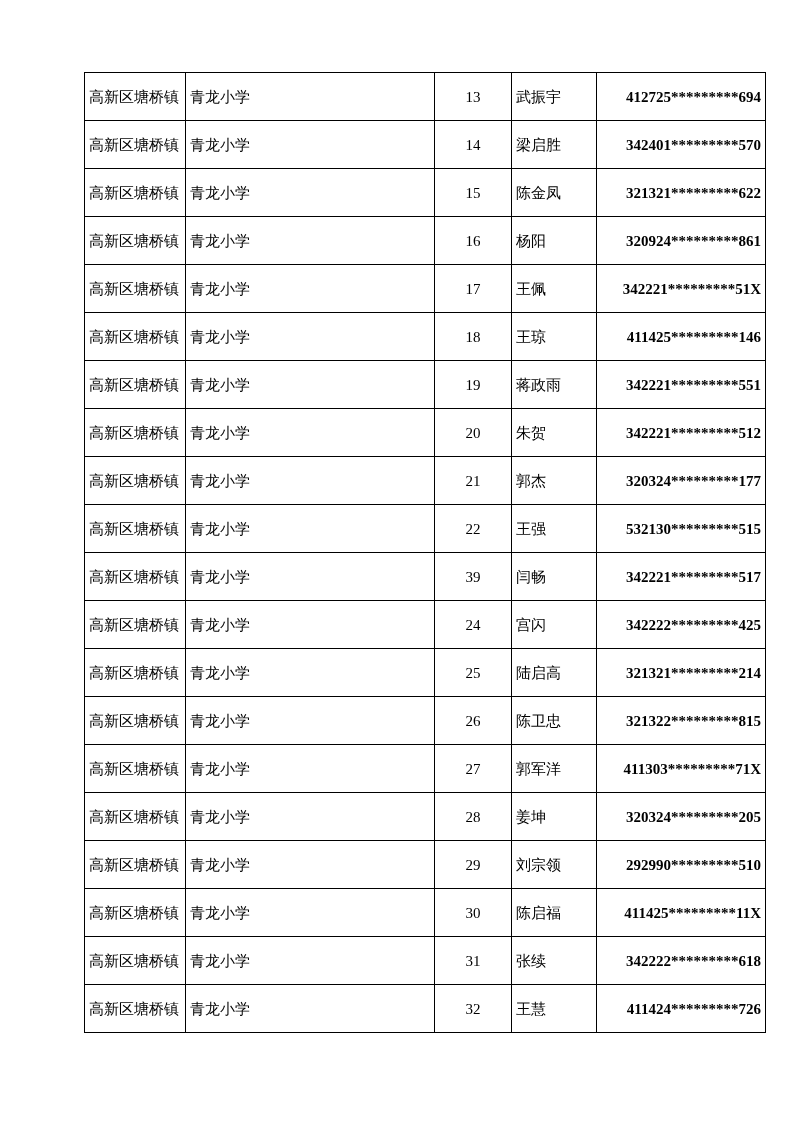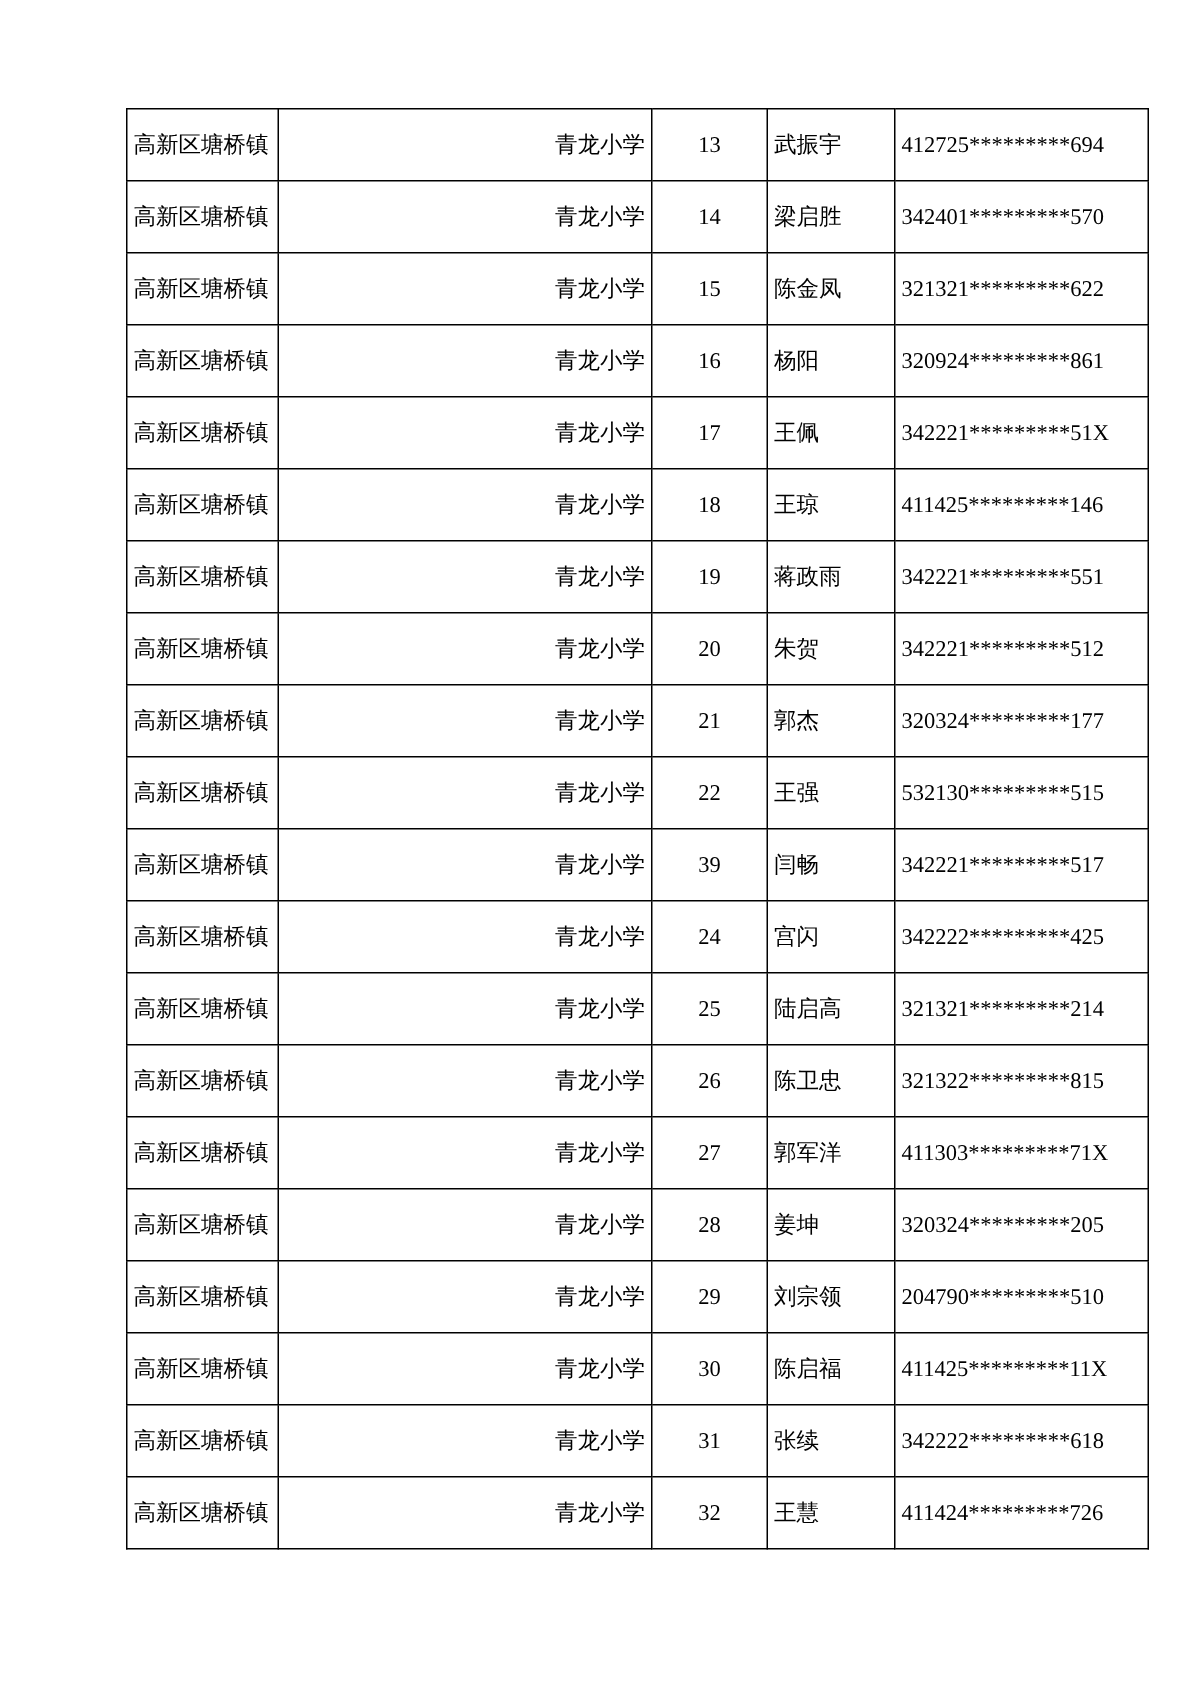--- a/index.html
+++ b/index.html
@@ -36,34 +36,35 @@
     white-space: nowrap;
     overflow: hidden;
   }
   td.col-town {
     width: 92px;
     text-align: left;
     padding-left: 6px;
   }
   td.col-school {
     width: 240px;
-    text-align: right;
+    text-align: left;
   }
   td.col-index {
     width: 68px;
     text-align: center;
     font-family: Liberation Serif, serif;
   }
   td.col-name {
     width: 76px;
   }
   td.col-id {
     width: 160px;
-    text-align: left;
+    text-align: right;
     font-size: 14px;
+    font-weight: bold;
   }
 </style>
 </head>
 <body>
 
 <div class="page">
   <table class="roster">
     <tbody>
         <tr>
           <td class="col-town">高新区塘桥镇</td>
@@ -175,21 +176,21 @@
           <td class="col-school">青龙小学</td>
           <td class="col-index">28</td>
           <td class="col-name">姜坤</td>
           <td class="col-id">320324*********205</td>
         </tr>
         <tr>
           <td class="col-town">高新区塘桥镇</td>
           <td class="col-school">青龙小学</td>
           <td class="col-index">29</td>
           <td class="col-name">刘宗领</td>
-          <td class="col-id">204790*********510</td>
+          <td class="col-id">292990*********510</td>
         </tr>
         <tr>
           <td class="col-town">高新区塘桥镇</td>
           <td class="col-school">青龙小学</td>
           <td class="col-index">30</td>
           <td class="col-name">陈启福</td>
           <td class="col-id">411425*********11X</td>
         </tr>
         <tr>
           <td class="col-town">高新区塘桥镇</td>

